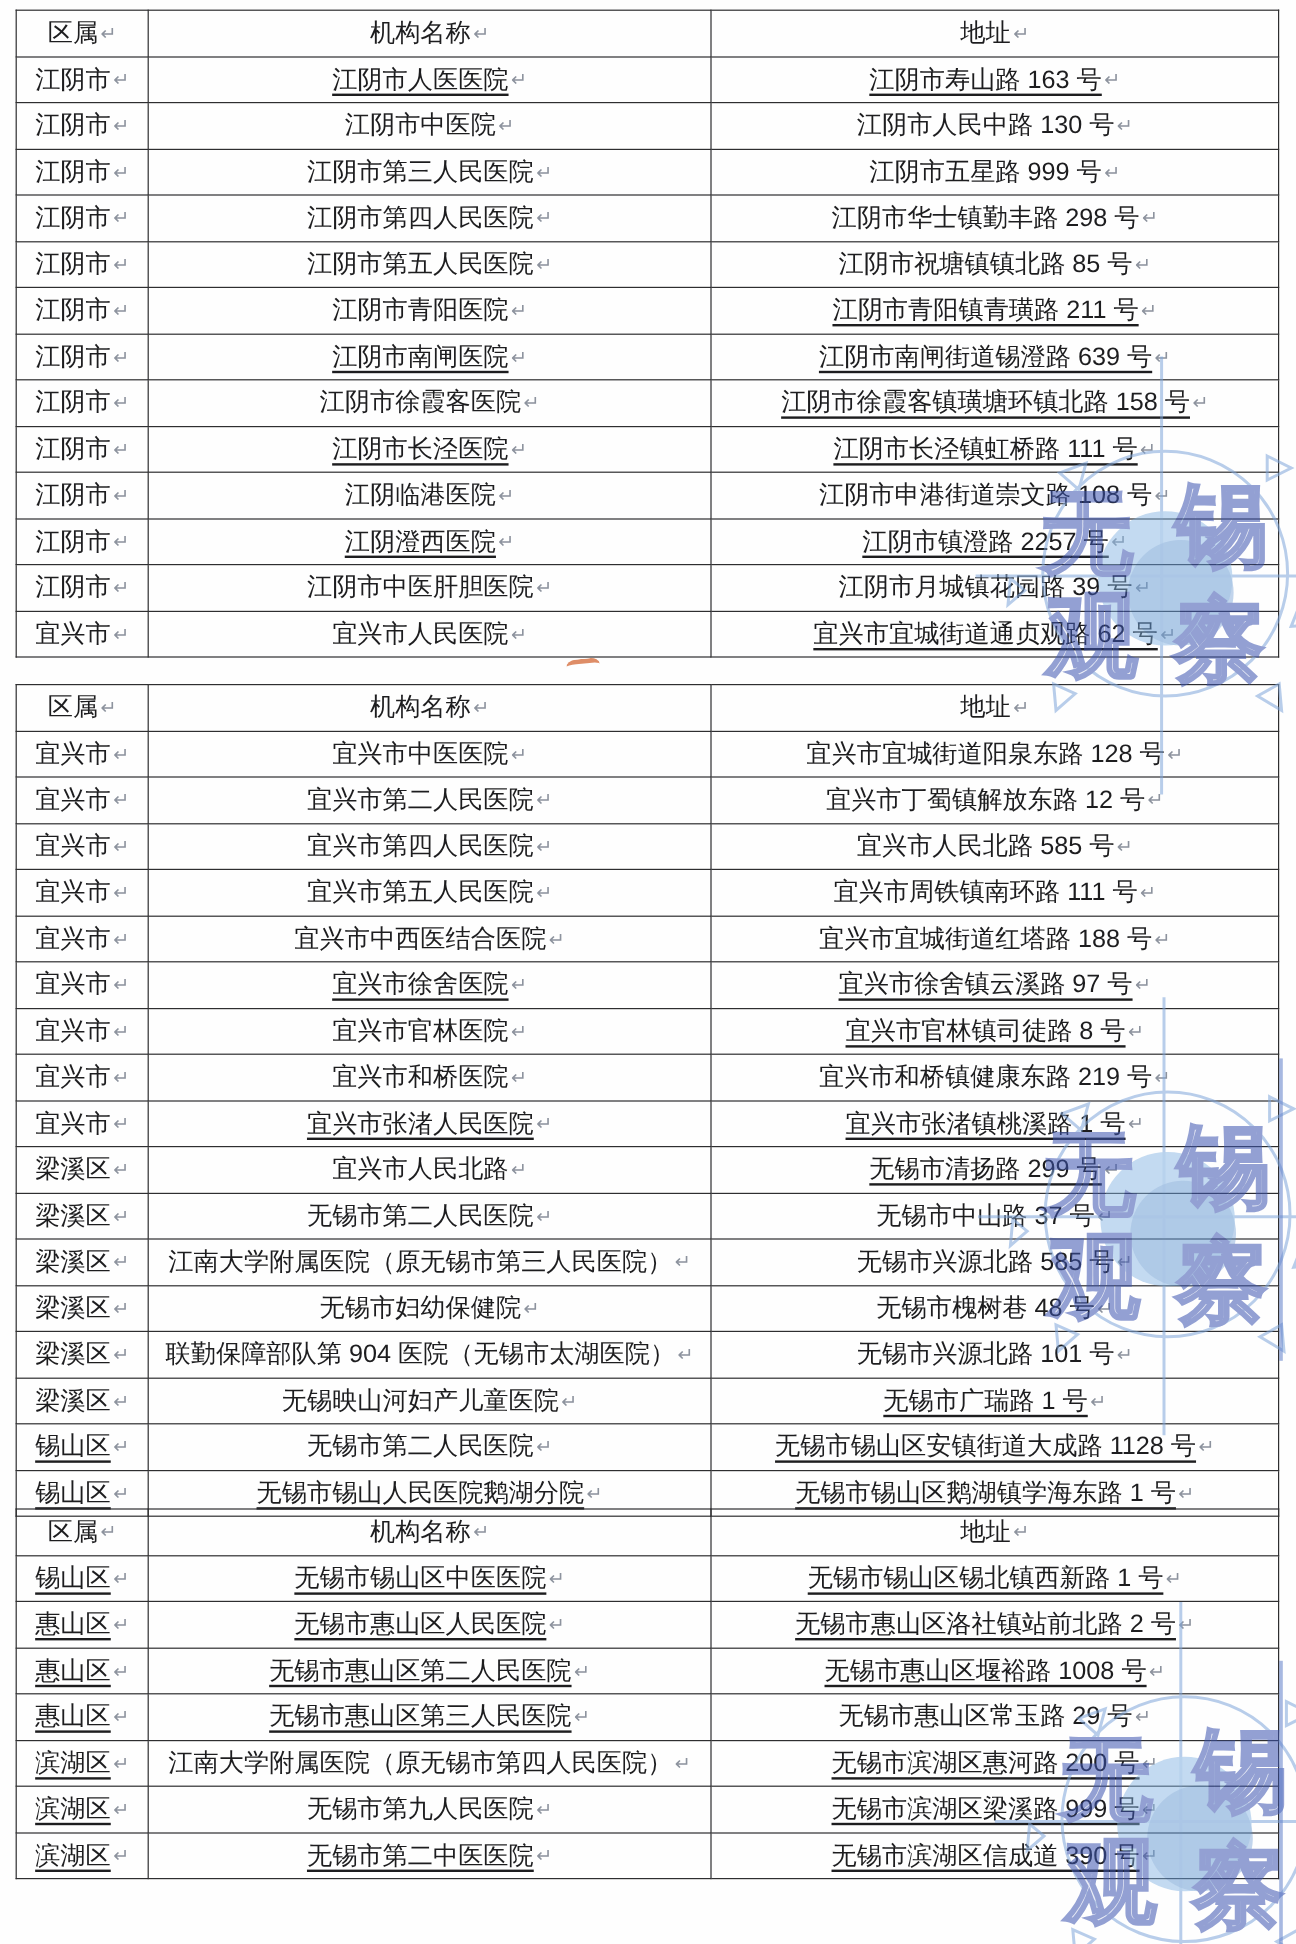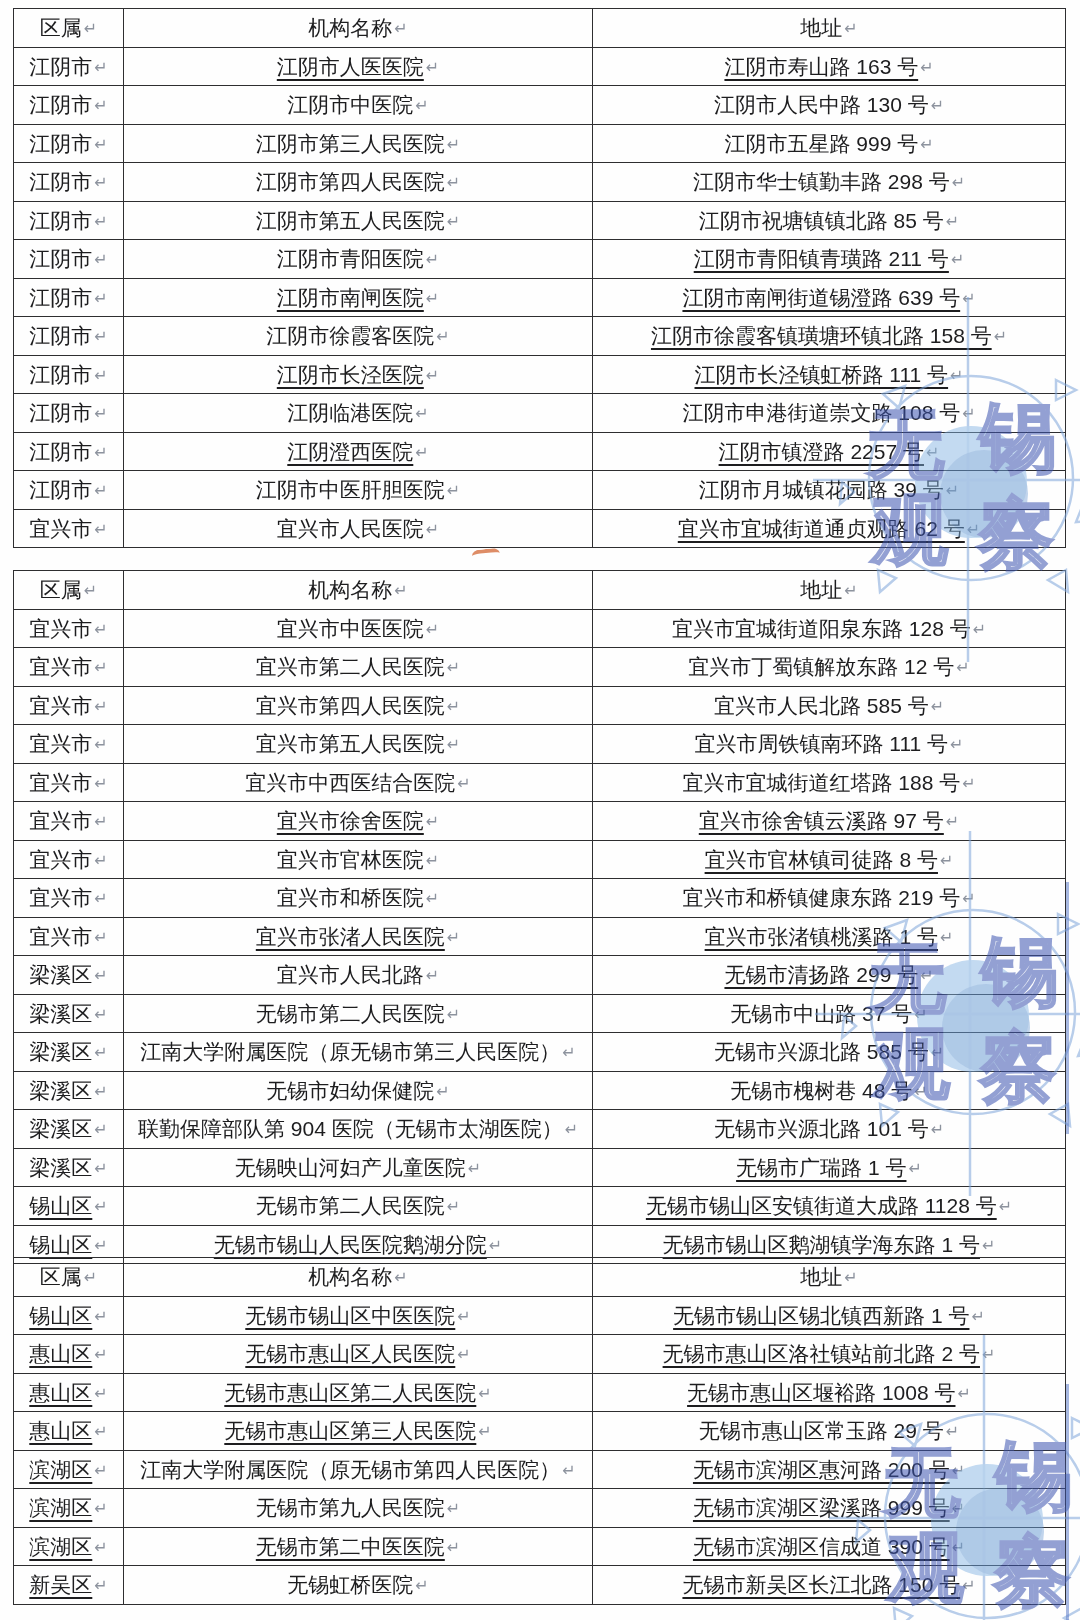--- a/index.html
+++ b/index.html
@@ -294,25 +294,20 @@
         </tr>
         <tr>
           <td class="sq-blue"><span class="t">滨湖区</span><span class="rm">↵</span></td>
           <td><span class="t">无锡市第九人民医院</span><span class="rm">↵</span></td>
           <td class="sq-blue"><span class="t">无锡市滨湖区梁溪路 999 号</span><span class="rm">↵</span></td>
         </tr>
         <tr>
           <td class="sq-blue"><span class="t">滨湖区</span><span class="rm">↵</span></td>
           <td class="sq-blue"><span class="t">无锡市第二中医医院</span><span class="rm">↵</span></td>
           <td class="sq-blue"><span class="t">无锡市滨湖区信成道 390 号</span><span class="rm">↵</span></td>
-        </tr>
-        <tr>
-          <td class="sq-blue"><span class="t">新吴区</span><span class="rm">↵</span></td>
-          <td><span class="t">无锡虹桥医院</span><span class="rm">↵</span></td>
-          <td class="sq-blue"><span class="t">无锡市新吴区长江北路 150 号</span><span class="rm">↵</span></td>
         </tr>
       </tbody>
     </table>
 
   <div class="wm w1">
 <svg width="272" height="272" viewBox="0 0 272 272" style="overflow:visible">
   <g stroke="#7fa6da" fill="none" stroke-width="2.5">
     <line x1="130" y1="-45" x2="130" y2="320"></line>
     <line x1="-25" y1="138" x2="330" y2="138"></line>
     <circle cx="133" cy="136" r="102"></circle>

